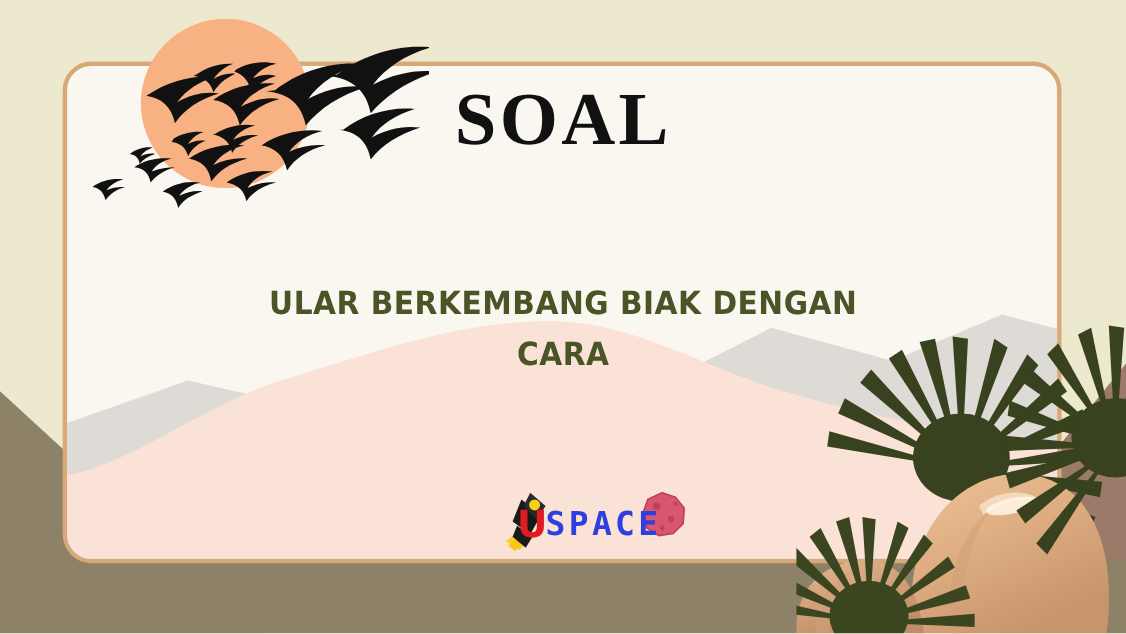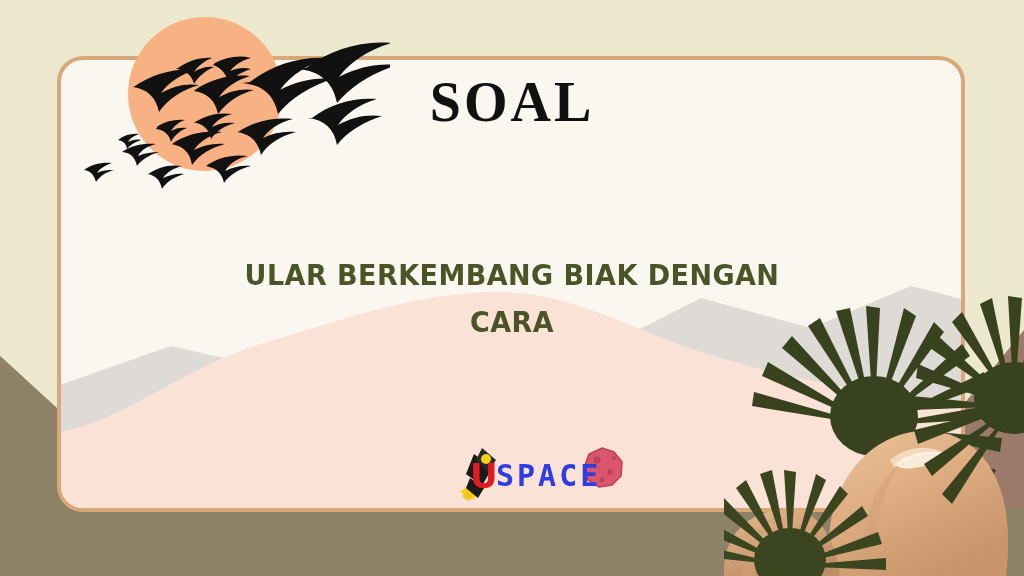--- a/index.html
+++ b/index.html
@@ -116,21 +116,21 @@
 
   
   .title {
     position: absolute;
     left: 0;
     top: 74px;
     width: 1024px;
     text-align: center;
     font-family: "Liberation Serif", serif;
     font-weight: 700;
-    font-size: 56px;
+    font-size: 68px;
     letter-spacing: 3px;
     color: #111111;
     line-height: 1;
   }
   .body-text {
     position: absolute;
     left: 212px;
     top: 252px;
     width: 600px;
     text-align: center;

